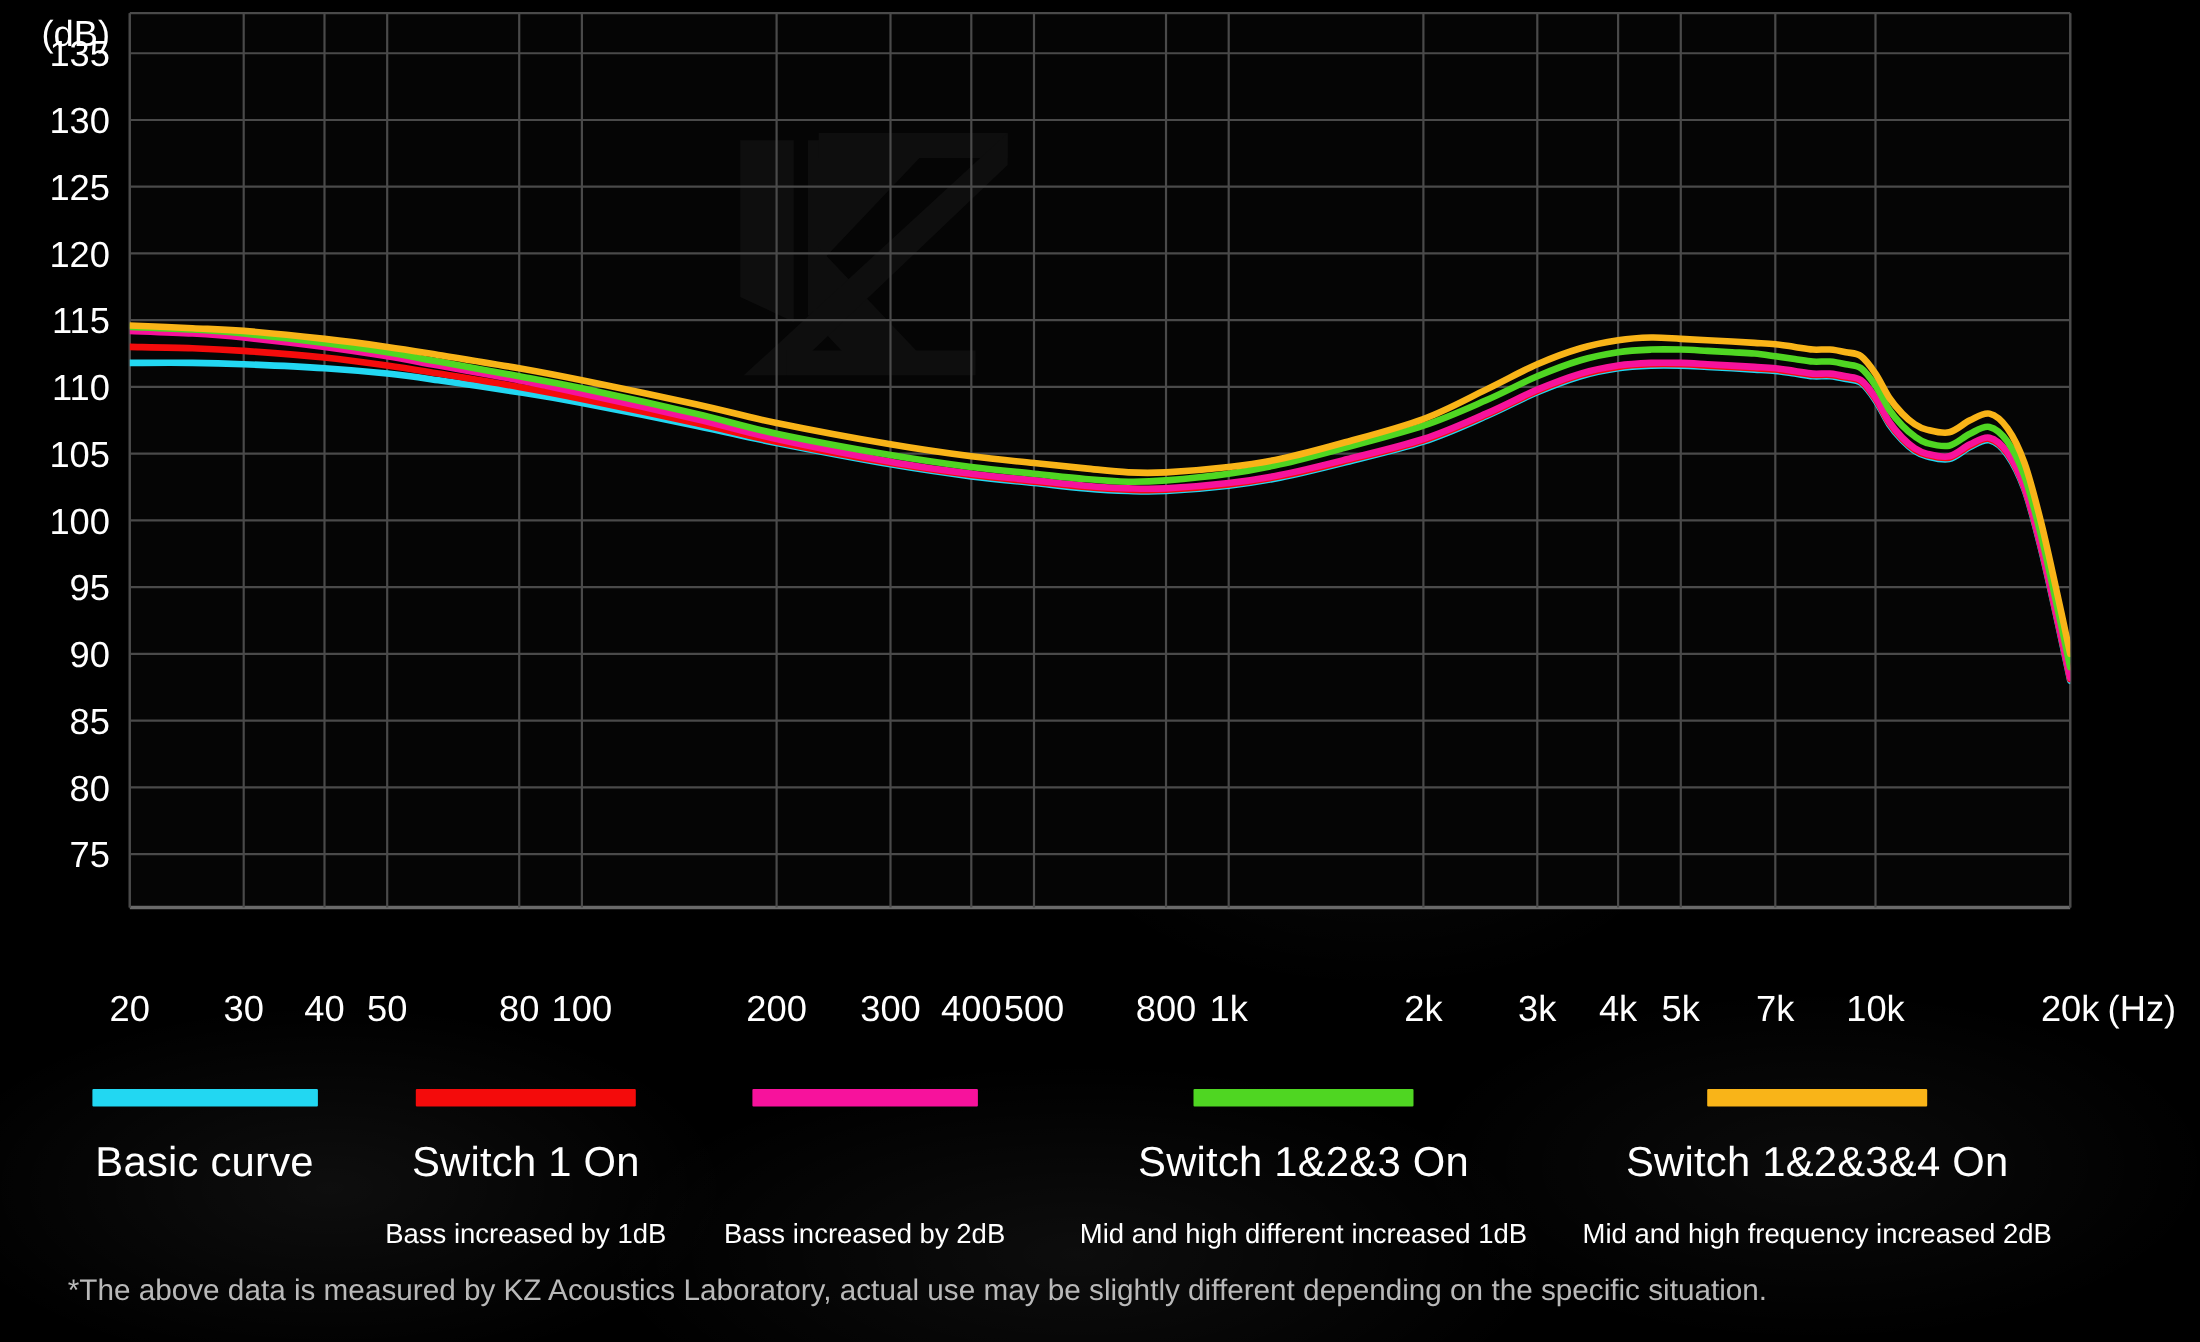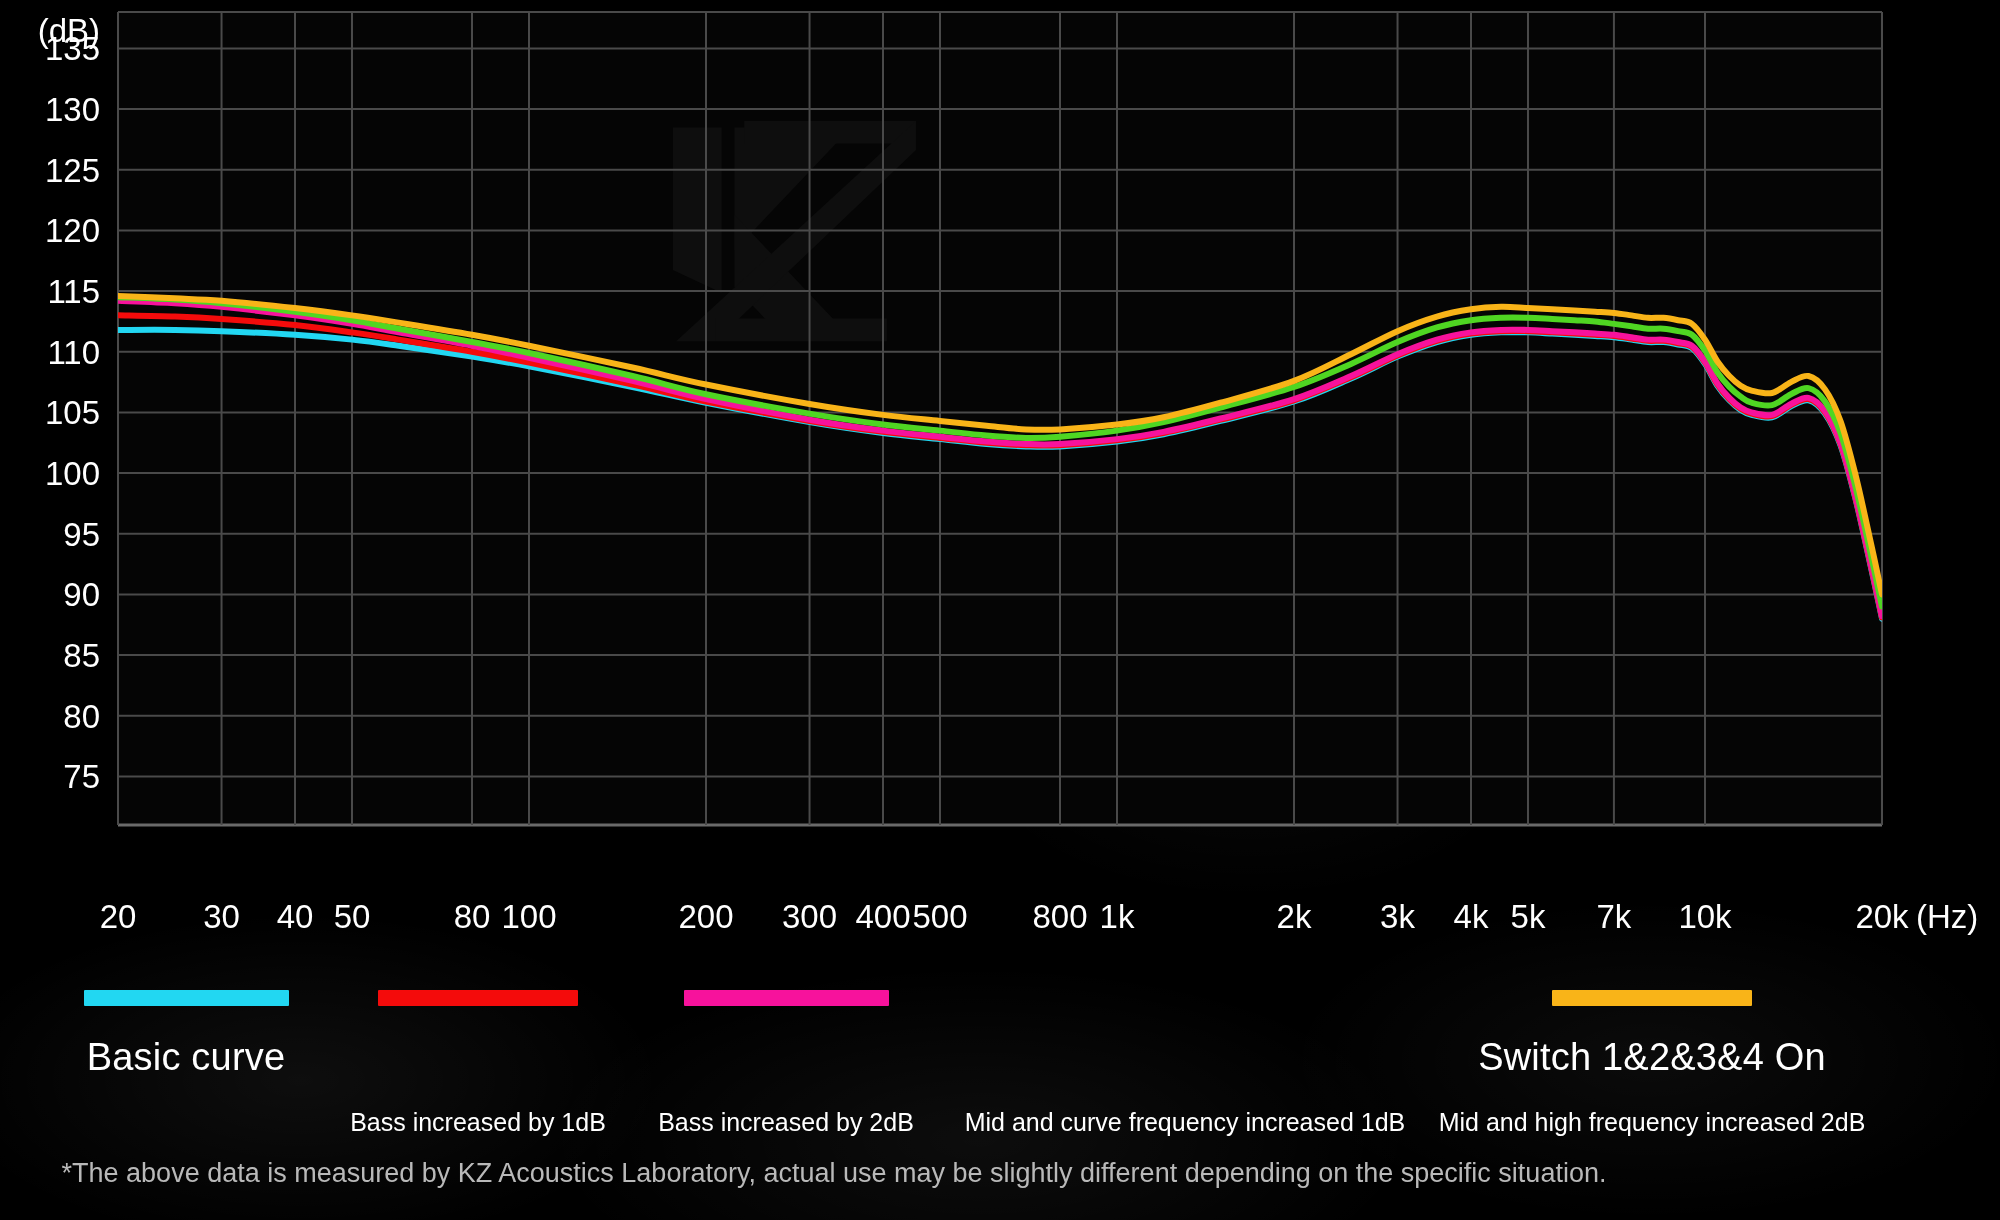--- a/index.html
+++ b/index.html
@@ -133,28 +133,33 @@
       </g>
     </svg>
 
   <div class="legend" id="legend">
       <div class="lg-item" style="left: -114px; top: 0px; width: 600px;">
         <div class="lg-swatch" style="width: 205px; background: rgb(34, 215, 242);"></div>
         <div class="lg-label">Basic curve</div>
       </div>
       <div class="lg-item" style="left: 178px; top: 0px; width: 600px;">
         <div class="lg-swatch" style="width: 200px; background: rgb(244, 11, 11);"></div>
+        <div class="lg-label">Switch 1 On</div>
       </div>
       <div class="lg-item" style="left: 486px; top: 0px; width: 600px;">
         <div class="lg-swatch" style="width: 205px; background: rgb(247, 18, 156);"></div>
+      </div>
+      <div class="lg-item" style="left: 885px; top: 0px; width: 600px;">
+        <div class="lg-swatch" style="width: 200px; background: rgb(79, 214, 34);"></div>
+        <div class="lg-label">Switch 1&amp;2&amp;3 On</div>
       </div>
       <div class="lg-item" style="left: 1352px; top: 0px; width: 600px;">
         <div class="lg-swatch" style="width: 200px; background: rgb(249, 180, 24);"></div>
         <div class="lg-label">Switch 1&amp;2&amp;3&amp;4 On</div>
       </div>
     </div>
 
   <div class="footnote">*The above data is measured by KZ Acoustics Laboratory, actual use may be slightly different depending on the specific situation.</div>
 <div class="lg-sub" style="left: 128px; width: 700px;">Bass increased by 1dB</div>
     <div class="lg-sub" style="left: 436px; width: 700px;">Bass increased by 2dB</div>
-    <div class="lg-sub" style="left: 835px; width: 700px;">Mid and curve frequency increased 1dB</div>
+    <div class="lg-sub" style="left: 835px; width: 700px;">Mid and high different increased 1dB</div>
     <div class="lg-sub" style="left: 1302px; width: 700px;">Mid and high frequency increased 2dB</div>
   </div>
 
 </body></html>

